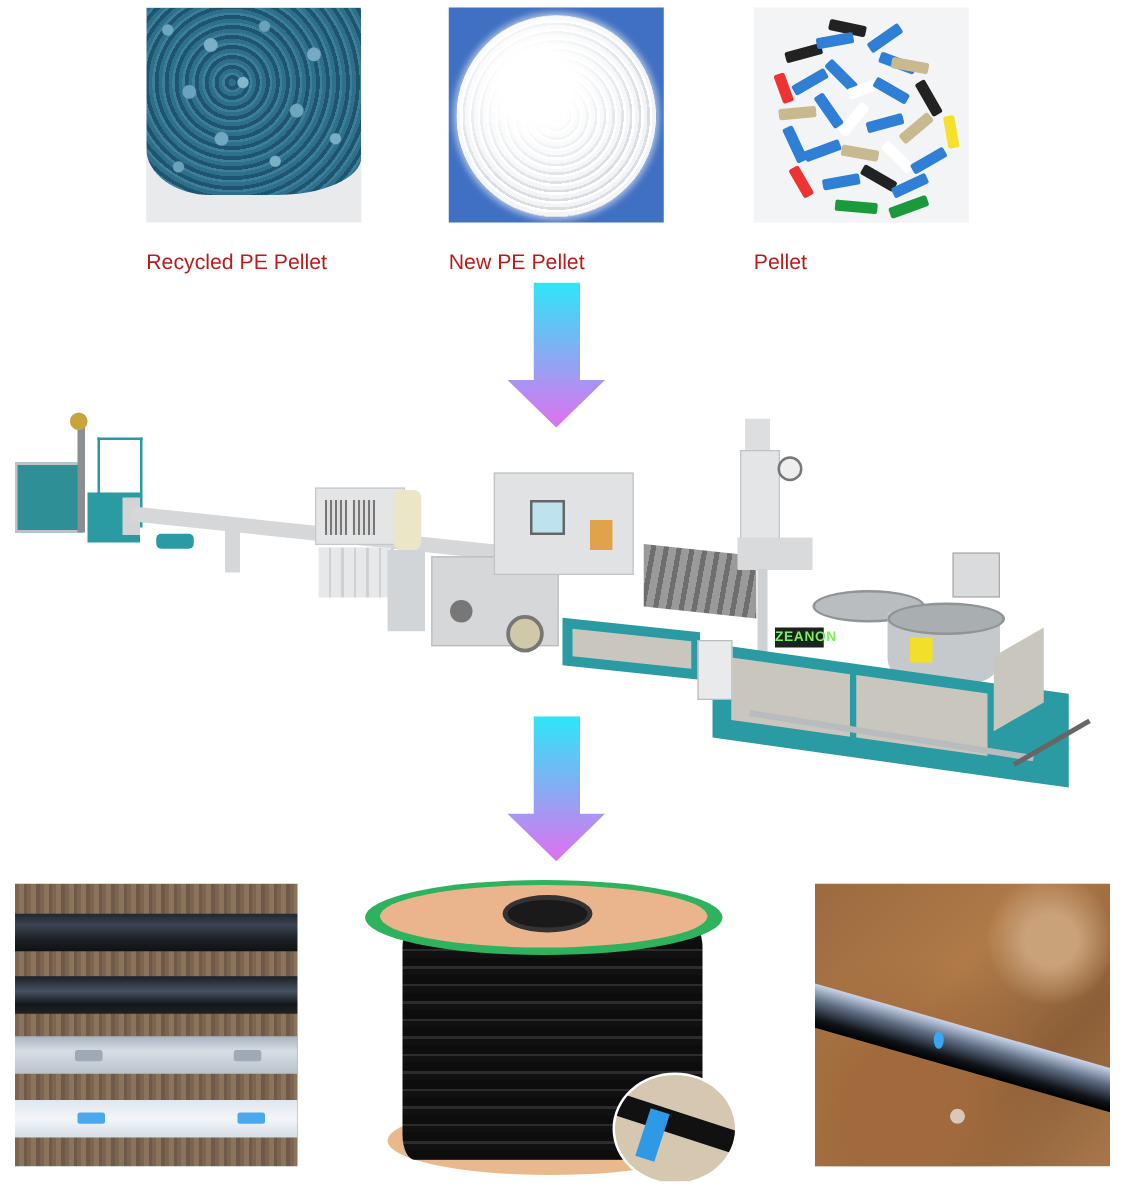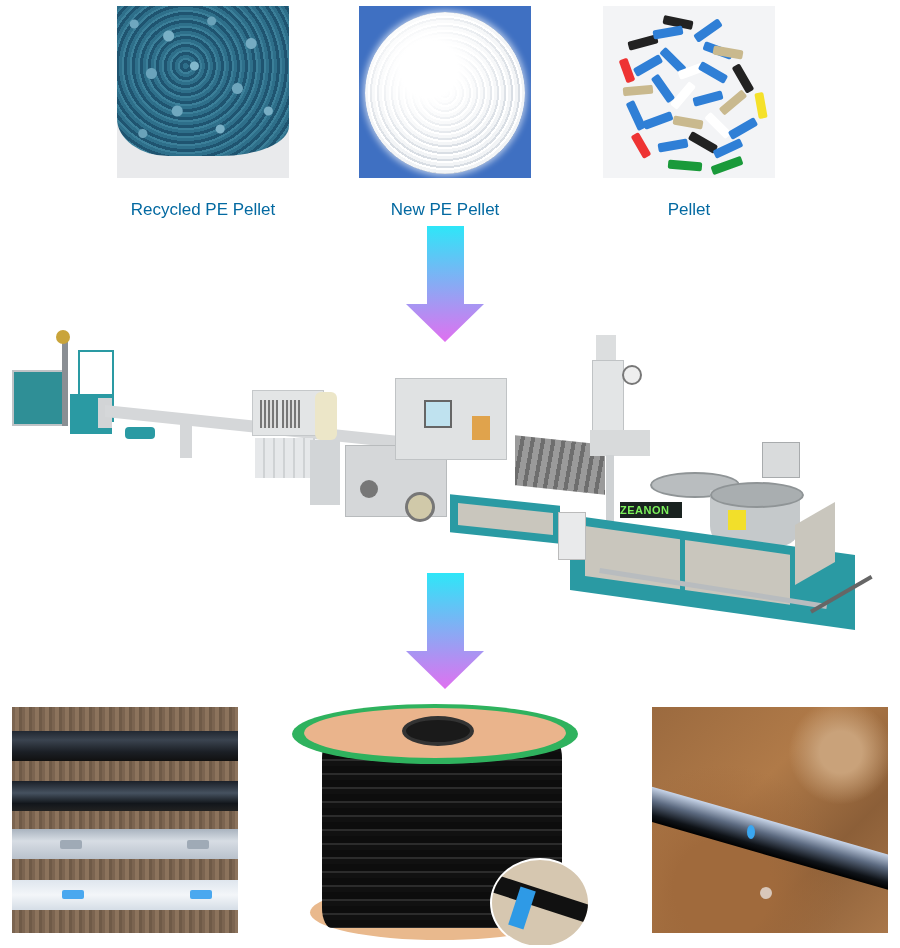--- a/index.html
+++ b/index.html
@@ -1,19 +1,19 @@
 <!DOCTYPE html>
 <html><head>
 <meta charset="utf-8">
 <style>
   html,body{margin:0;padding:0;background:#ffffff;}
   body{width:900px;height:948px;position:relative;overflow:hidden;font-family:"Liberation Sans","DejaVu Sans",sans-serif;}
   .abs{position:absolute;}
   .photo{position:absolute;overflow:hidden;}
-  .label{position:absolute;font-size:17px;color:#0369a1;text-align:center;white-space:nowrap;}
+  .label{position:absolute;font-size:17px;color:#b91c1c;text-align:left;white-space:nowrap;}
 
   
   .recycled{left:117px;top:6px;width:172px;height:172px;background:#e9eaec;}
   .recycled .pile{position:absolute;left:0;top:0;width:172px;height:150px;
     background:
       radial-gradient(circle at 10% 12%, #6fa7bf 0 4px, transparent 5px),
       radial-gradient(circle at 30% 20%, #79b0c6 0 5px, transparent 6px),
       radial-gradient(circle at 55% 10%, #6aa2b9 0 4px, transparent 5px),
       radial-gradient(circle at 78% 25%, #75abc2 0 5px, transparent 6px),
       radial-gradient(circle at 20% 45%, #6aa3bb 0 5px, transparent 6px),
@@ -148,21 +148,21 @@
   <div class="m" style="left:612px;top:35px;width:16px;height:16px;border-radius:50%;background:#eee;border:2px solid #777;"></div>
   <div class="m" style="left:580px;top:100px;width:60px;height:26px;background:#d8dadb;"></div>
   <div class="m" style="left:596px;top:125px;width:8px;height:80px;background:#cfd2d4;"></div>
 
   <div class="m" style="left:640px;top:142px;width:86px;height:22px;border-radius:50%;background:#b9bdbf;border:2px solid #8f9496;"></div>
   <div class="m" style="left:700px;top:160px;width:90px;height:56px;background:#c5c9cb;border-radius:0 0 20px 20px;"></div>
   <div class="m" style="left:700px;top:152px;width:90px;height:22px;border-radius:50%;background:#a9aeb0;border:2px solid #8f9496;"></div>
   <div class="m" style="left:718px;top:180px;width:18px;height:20px;background:#f2df2a;"></div>
   <div class="m" style="left:752px;top:112px;width:36px;height:34px;background:#d9dbdc;border:1px solid #a8abad;"></div>
 
-  <div class="m" style="left:610px;top:172px;width:62px;height:16px;background:#1a2320;color:#7bf05a;font-size:11px;font-weight:bold;line-height:16px;text-align:left;letter-spacing:.5px;">ZEANON</div>
+  <div class="m" style="left:610px;top:172px;width:39px;height:16px;background:#1a2320;color:#7bf05a;font-size:11px;font-weight:bold;line-height:16px;text-align:center;letter-spacing:.5px;">ZEANON</div>
 
   <div class="m" style="left:560px;top:185px;width:285px;height:75px;background:#2a9aa3;transform:skewY(8deg);transform-origin:left top;"></div>
   <div class="m" style="left:575px;top:196px;width:95px;height:50px;background:#c9c6bd;transform:skewY(8deg);transform-origin:left top;"></div>
   <div class="m" style="left:675px;top:210px;width:105px;height:50px;background:#c9c6bd;transform:skewY(8deg);transform-origin:left top;"></div>
   <div class="m" style="left:785px;top:195px;width:40px;height:60px;background:#c9c6bd;transform:skewY(-30deg);transform-origin:left top;"></div>
   <div class="m" style="left:548px;top:182px;width:26px;height:46px;background:#e9eaeb;border:1px solid #bbb;"></div>
 
   <div class="m" style="left:590px;top:238px;width:230px;height:5px;background:#b8bcbf;transform:rotate(9deg);transform-origin:left top;"></div>
   <div class="m" style="left:800px;top:280px;width:70px;height:4px;background:#666;transform:rotate(-30deg);transform-origin:left top;"></div>
 </div>

